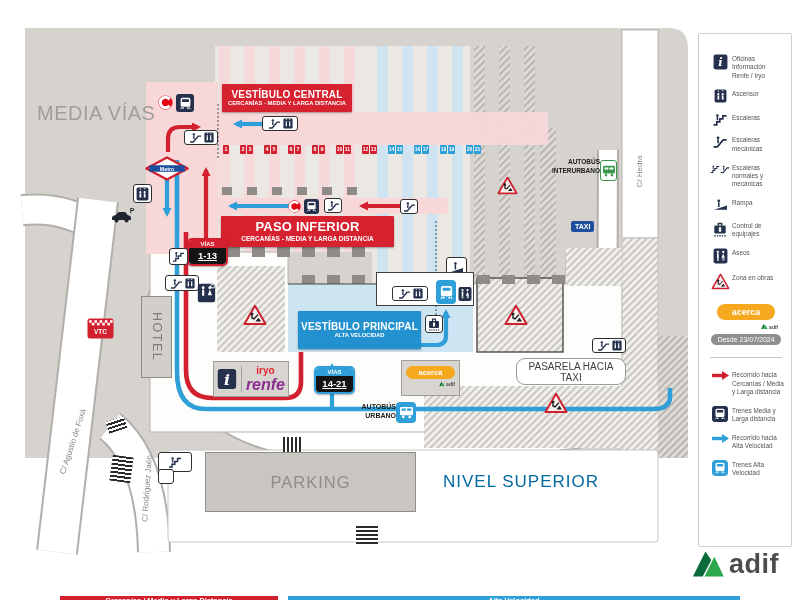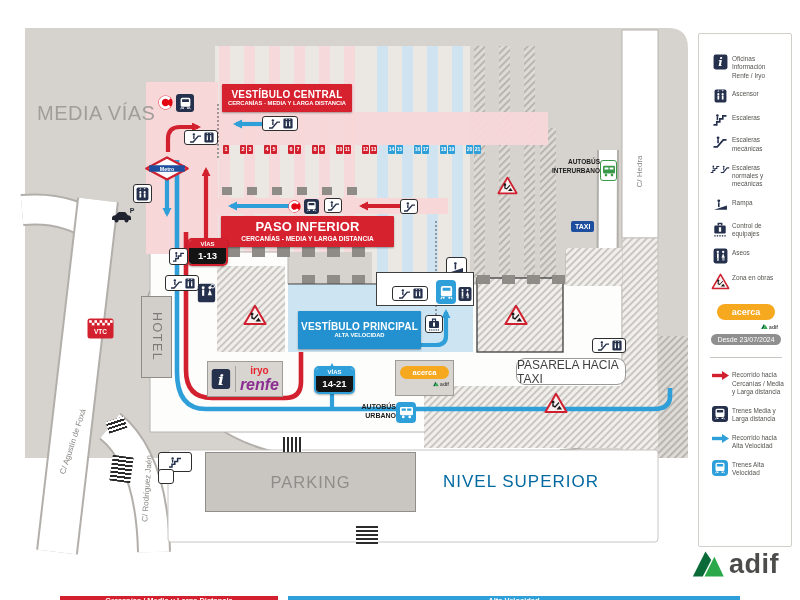--- a/index.html
+++ b/index.html
@@ -15,21 +15,21 @@
   .greenbox{position:absolute;box-sizing:border-box;background:#fff;border:1.3px solid #3a9948;border-radius:3px;
         display:flex;align-items:center;justify-content:center;color:#3a9948;}
   .banner{position:absolute;color:#fff;text-align:center;display:flex;flex-direction:column;justify-content:center;
         border-radius:1px;box-shadow:0 1px 2px rgba(0,0,0,.35);line-height:1.15;}
   .banner.red{background:#d6212f;}
   .banner.blue{background:#2391cf;}
   .banner .t1{font-weight:bold;font-size:10px;letter-spacing:.2px;}
   .banner .t2{font-weight:bold;font-size:5.8px;}
   .viasbadge{position:absolute;width:37px;border-radius:5px;overflow:hidden;text-align:center;box-shadow:0 1px 2px rgba(0,0,0,.3);}
   .viasbadge .vtop{color:#fff;font-weight:bold;font-size:6px;padding:1px 0;}
-  .viasbadge .vbot{background:#141414;color:#fff;font-weight:bold;font-size:9.5px;padding:2px 0 3px;}
+  .viasbadge .vbot{background:#141414;color:#fff;font-weight:bold;font-size:9.5px;padding:2px 0 3px;text-decoration:underline;}
   .viasbadge.r{border:2px solid #d3202e;} .viasbadge.r .vtop{background:#d3202e;}
   .viasbadge.b{border:2px solid #2e9fd8;} .viasbadge.b .vtop{background:#2e9fd8;}
   #chips{position:absolute;left:223px;top:145px;white-space:nowrap;line-height:0;}
   .chip{display:inline-block;width:6px;height:9px;background:#d3202e;color:#fff;font-weight:bold;font-size:5.5px;
         line-height:9px;text-align:center;border-radius:1px;margin-left:1px;vertical-align:top;}
   .chip:nth-child(even){margin-left:11px;}
   .chip:first-child{margin-left:0;}
   .chip:nth-child(n+10){width:7px;font-size:5px;}
   .chip:nth-child(n+14){background:#2e9fd8;}
   .graytext{color:#a19e9a;}
@@ -38,21 +38,21 @@
   .leg-panel{position:absolute;left:698px;top:33px;width:94px;height:514px;background:#fff;border:1px solid #d2cfcb;
         border-radius:2px;padding:20px 7px 8px 9px;box-sizing:border-box;}
   .lrow{display:flex;align-items:flex-start;margin-bottom:9.5px;}
   .lic{flex:0 0 24px;display:flex;justify-content:center;align-items:center;color:#25304d;}
   .llab{flex:1;font-size:6.4px;line-height:1.3;color:#55534f;padding-top:1px;}
   .pill-acerca{background:#f6a81f;color:#fff;font-weight:bold;border-radius:9px;text-align:center;}
   .pill-since{background:#8f8f8f;color:#fff;border-radius:8px;text-align:center;}
   .adifmini{display:flex;align-items:center;gap:1px;justify-content:flex-end;}
   .adifmini span{font-size:5px;font-weight:bold;color:#4c4c4b;}
   .footer-bar{position:absolute;top:596px;height:4px;overflow:hidden;color:#fff;font-size:7.5px;font-weight:bold;text-align:center;}
-  .opgray{position:absolute;background:#d8d5d1;border:1px solid #9f9c98;box-sizing:border-box;}
+  .opgray{position:absolute;background:#d8d5d1;border:1px solid #9f9c98;box-sizing:border-box;margin-left:6px;}
 </style>
 </head>
 <body>
 
 <div id="stage">
 
 <svg id="terrain" width="800" height="600">
   <defs>
     <pattern id="hatch" width="5" height="5" patternTransform="rotate(45)" patternUnits="userSpaceOnUse">
       <rect width="5" height="5" fill="#f1efec"></rect>
@@ -314,21 +314,21 @@
 <div class="abs" style="left:443px;top:472px;font-size:17px;color:#0369a1;letter-spacing:1px;">NIVEL SUPERIOR</div>
 
 <div class="street" style="left:28px;top:437px;width:90px;text-align:center;transform:rotate(-72deg);">C/ Agustín de Foxá</div>
 <div class="street" style="left:102px;top:484px;width:90px;text-align:center;transform:rotate(-86deg);">C/ Rodríguez Jaén</div>
 <div class="street" style="left:617px;top:167px;width:44px;text-align:center;transform:rotate(-90deg);">C/ Hedra</div>
 
 <div class="abs" style="left:571px;top:221px;background:#1d4f9e;color:#fff;font-size:7px;font-weight:bold;padding:2px 4px;border-radius:2px;">TAXI</div>
 <div class="abs" style="left:346px;top:402px;width:50px;text-align:right;font-size:7px;font-weight:bold;color:#1a1a1a;line-height:1.35;">AUTOBÚS URBANO</div>
 <div class="abs" style="left:548px;top:158px;width:52px;text-align:right;font-size:6.5px;font-weight:bold;color:#1a1a1a;line-height:1.35;">AUTOBÚS INTERURBANO</div>
 <div class="abs" style="left:516px;top:358px;width:110px;height:27px;background:#fff;border:1.5px solid #9a9a98;border-radius:9px;display:flex;align-items:center;justify-content:center;">
-  <span style="font-size:12px;color:#3f3f3f;">PASARELA HACIA TAXI</span>
+  <span style="font-size:10px;color:#3f3f3f;text-align:center;">PASARELA HACIA TAXI</span>
 </div>
 
 <div class="cw" style="left:107px;top:419px;width:19px;height:12px;background:repeating-linear-gradient(0deg,#2b2b2b 0 2px,#fff 2px 4px);transform:rotate(-18deg);"></div>
 <div class="cw" style="left:111px;top:456px;width:21px;height:26px;background:repeating-linear-gradient(0deg,#2b2b2b 0 2px,#fff 2px 4px);transform:rotate(8deg);"></div>
 <div class="cw" style="left:283px;top:437px;width:19px;height:15px;background:repeating-linear-gradient(90deg,#2b2b2b 0 2px,#fff 2px 4px);"></div>
 <div class="cw" style="left:356px;top:524px;width:22px;height:20px;background:repeating-linear-gradient(0deg,#2b2b2b 0 2px,#fff 2px 4px);"></div>
 
 <svg class="abs" style="left:144px;top:156px;" width="46" height="25">
       <use href="#g-metro"></use>
     </svg>

